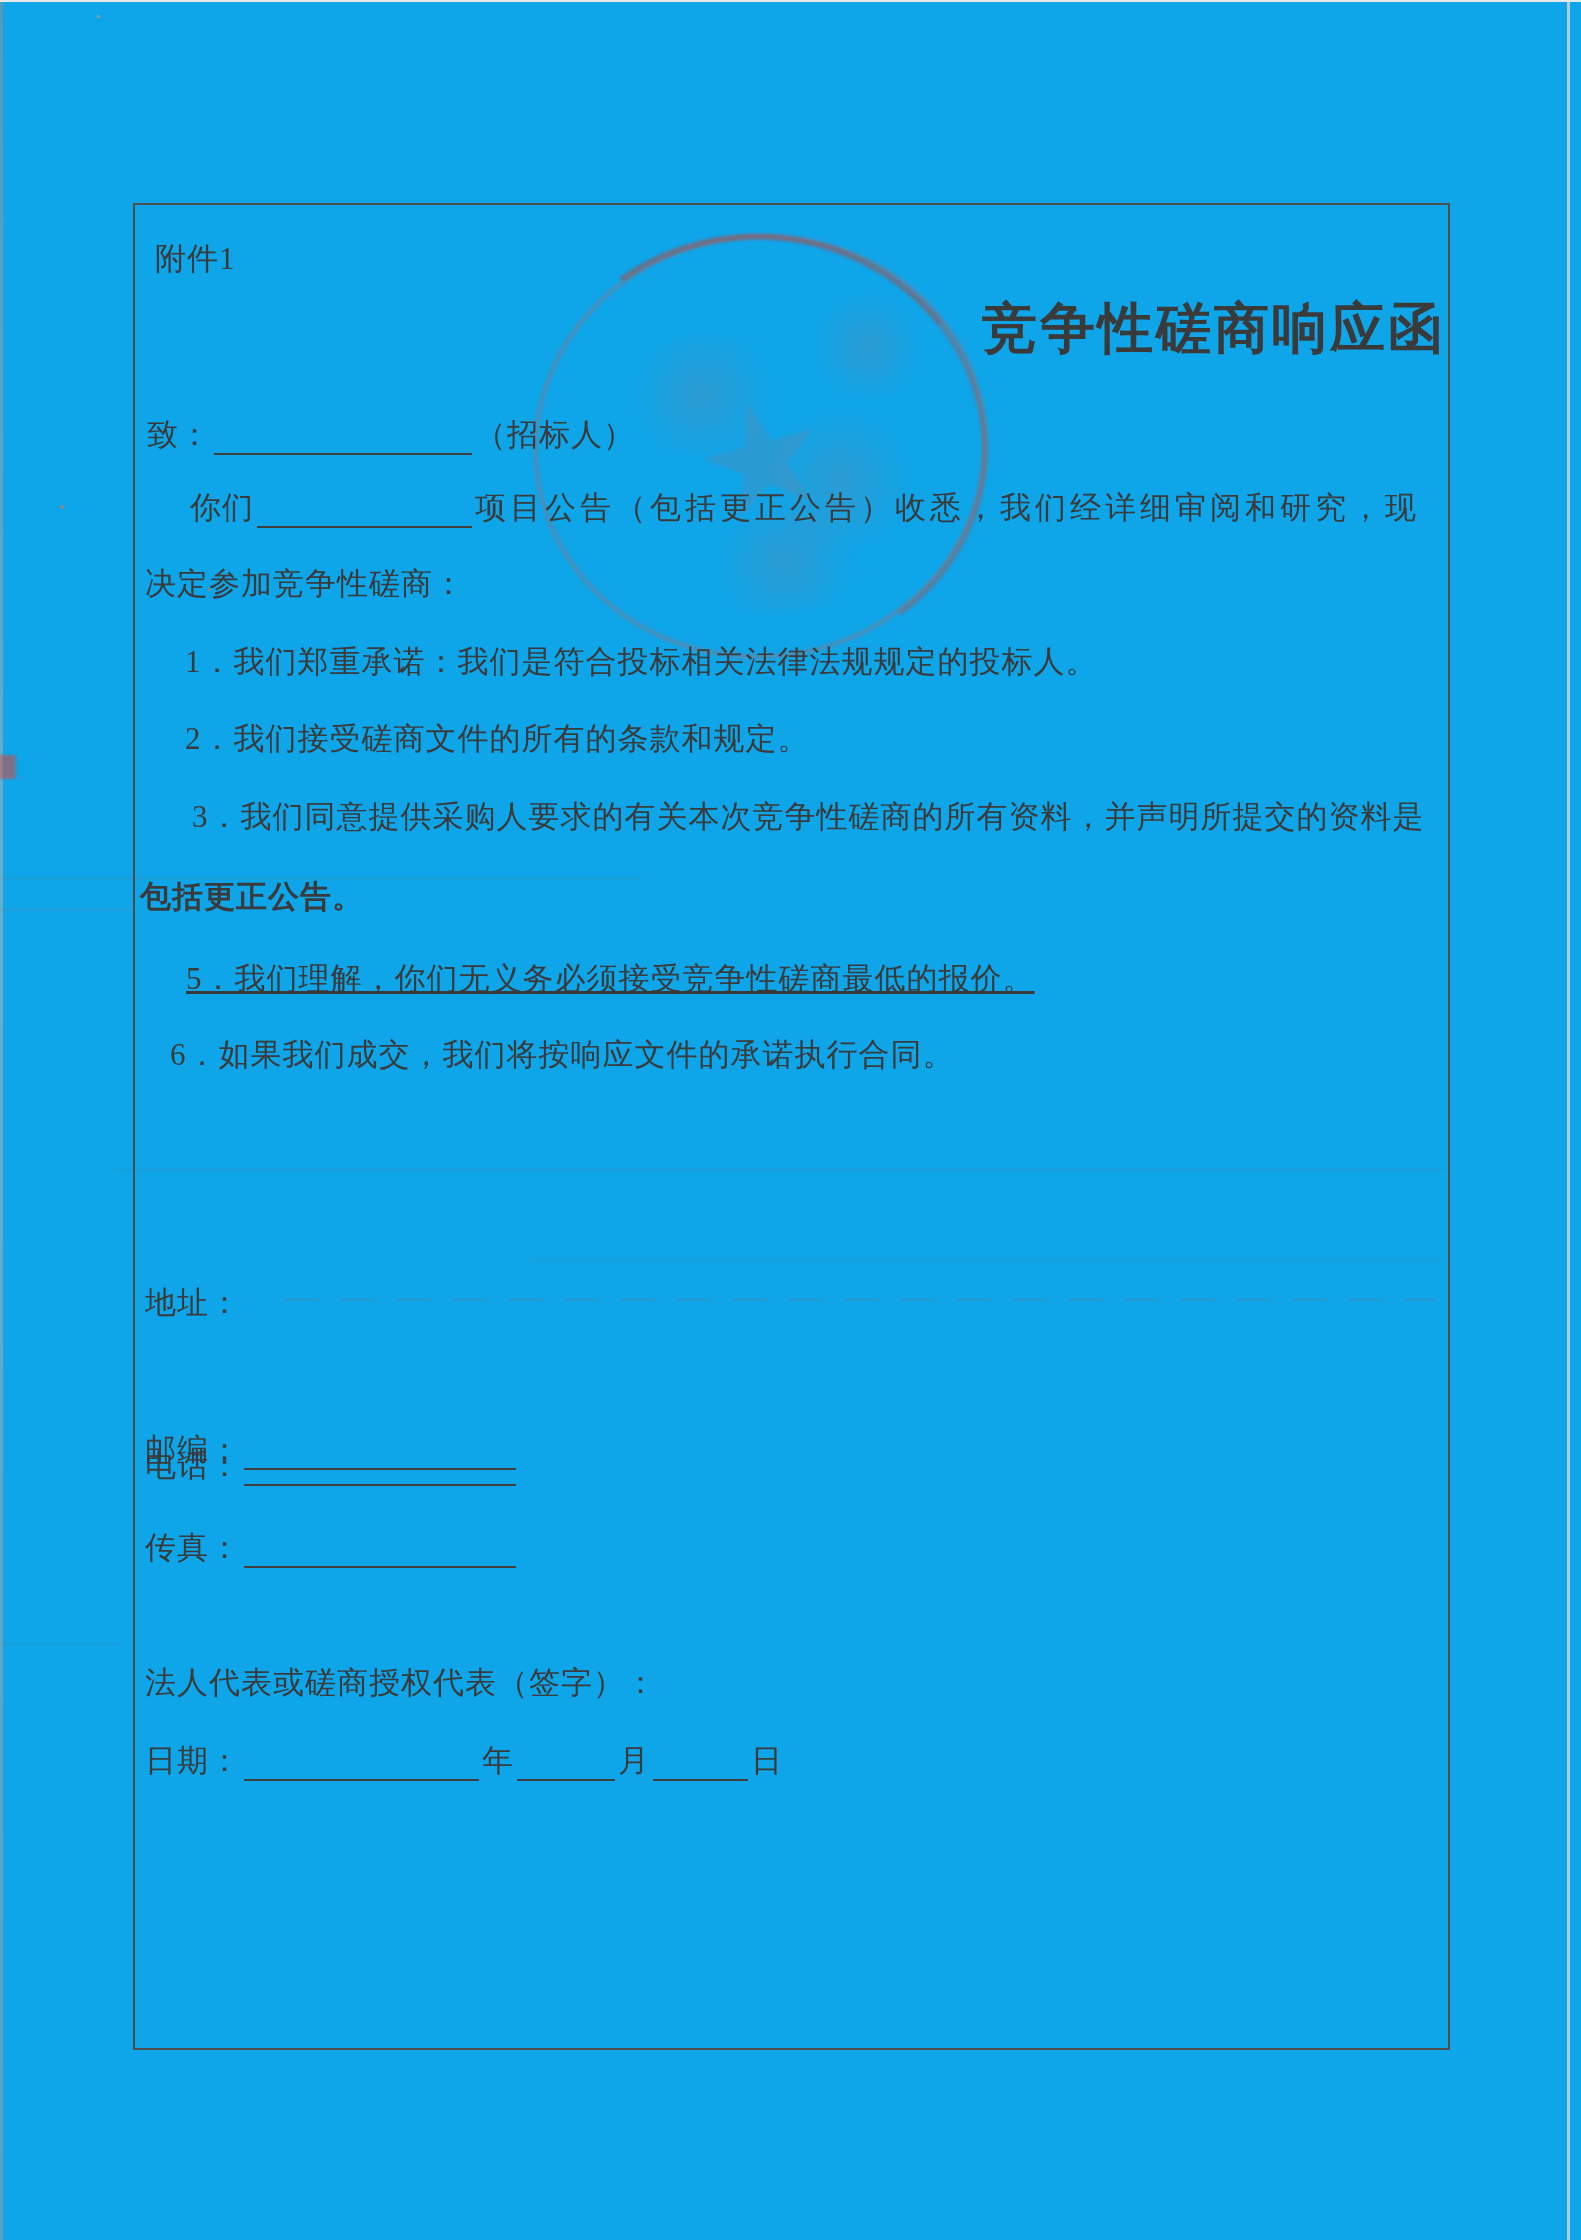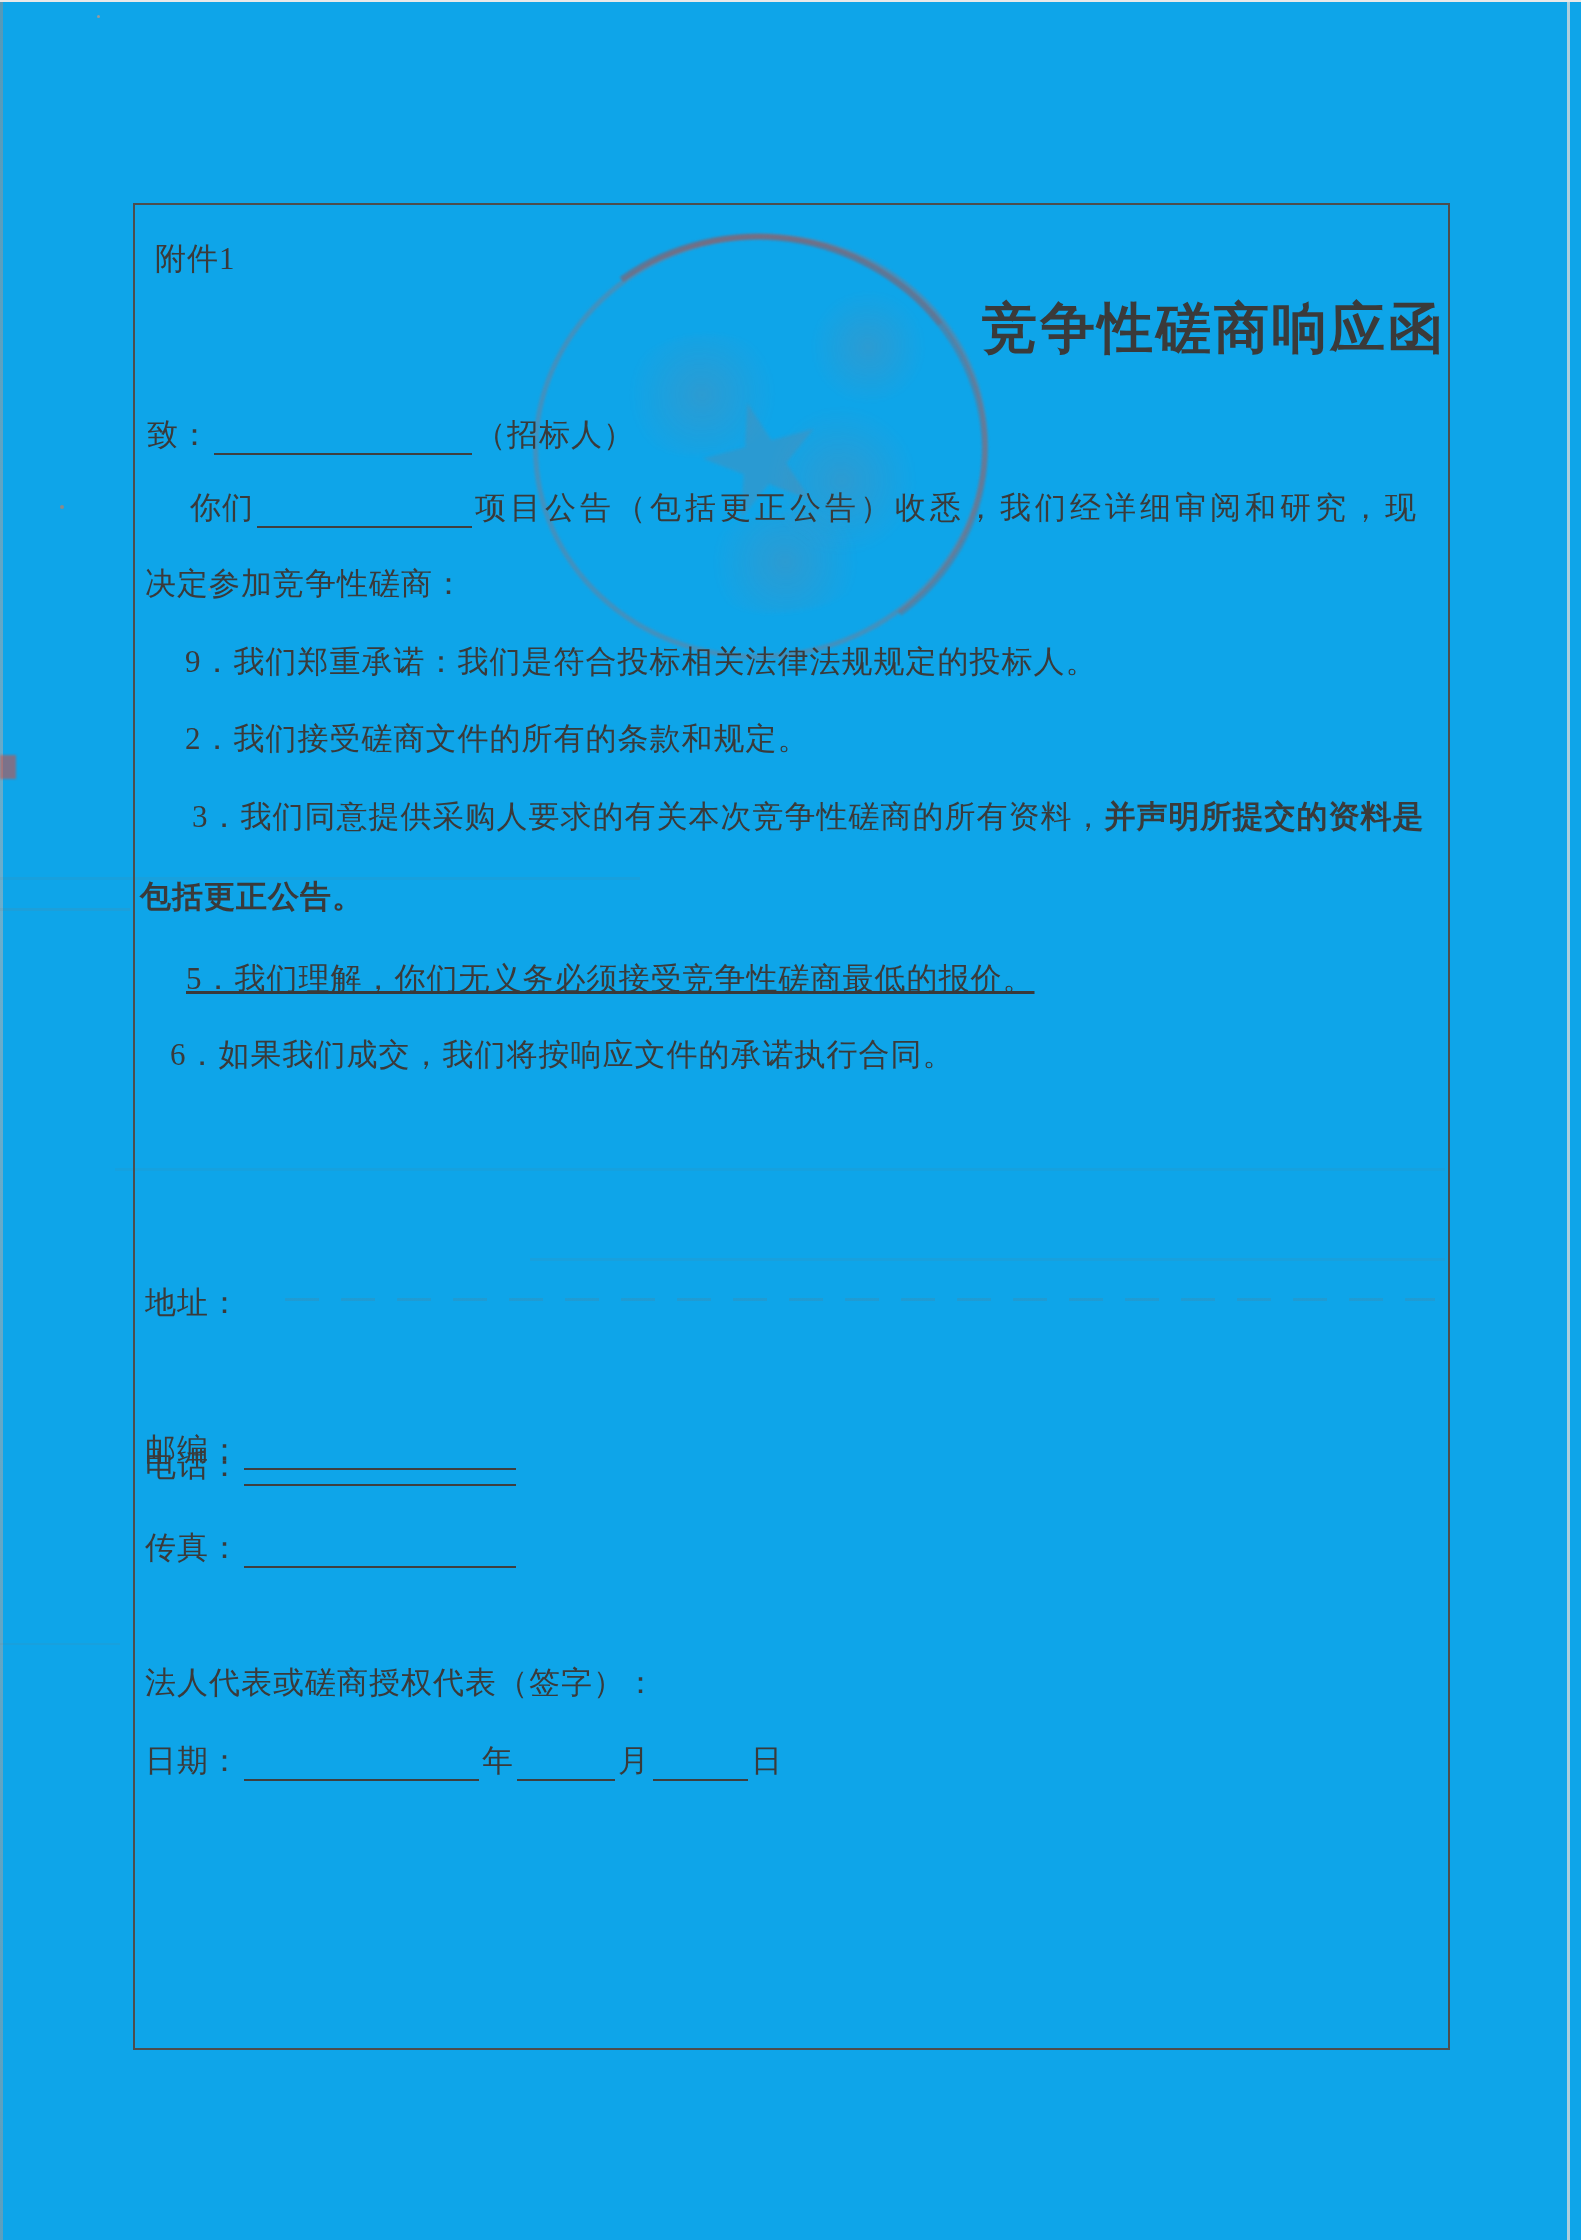--- a/index.html
+++ b/index.html
@@ -26,21 +26,21 @@
   .line-to{left:147px;top:414px;}
   .blank-to{width:258px;}
   .line-intro{left:190px;top:487px;}
   .blank-intro{width:215px;}
   .intro-body{letter-spacing:4px;}
   .line-decide{left:145px;top:563px;}
 
   .item1{left:185px;top:641px;}
   .item2{left:185px;top:718px;}
   .item3{left:192px;top:796px;}
-  .item3 .bold{font-weight:bold;}
+  .item3 .bold{font-weight:normal;}
   .item3cont{left:140px;top:876px;font-weight:bold;}
   .item5{left:186px;top:958px;text-decoration:underline;}
   .item6{left:170px;top:1034px;}
 
   .supplier{left:145px;top:1192px;}
   .blank-supplier{width:170px;}
   .addr{left:145px;top:1282px;}
   .post{left:145px;top:1429px;}
   .phone{left:145px;top:1445px;}
   .fax{left:145px;top:1527px;}
@@ -115,21 +115,21 @@
   <div class="line line-to">
     <span>致：</span><span class="blank blank-to"></span><span>（招标人）</span>
   </div>
 
   <div class="line line-intro">
     <span>你们</span><span class="blank blank-intro"></span><span class="intro-body">项目公告（包括更正公告）收悉，我们经详细审阅和研究，现</span>
   </div>
 
   <div class="line line-decide">决定参加竞争性磋商：</div>
 
-  <div class="line item1">9．我们郑重承诺：我们是符合投标相关法律法规规定的投标人。</div>
+  <div class="line item1">1．我们郑重承诺：我们是符合投标相关法律法规规定的投标人。</div>
   <div class="line item2">2．我们接受磋商文件的所有的条款和规定。</div>
   <div class="line item3">
     <span>3．我们同意提供采购人要求的有关本次竞争性磋商的所有资料，</span><span class="bold">并声明所提交的资料是</span>
   </div>
   <div class="line item3cont">包括更正公告。</div>
   <div class="line item5">5．我们理解，你们无义务必须接受竞争性磋商最低的报价。</div>
   <div class="line item6">6．如果我们成交，我们将按响应文件的承诺执行合同。</div>
 
 
   <div class="line addr">

